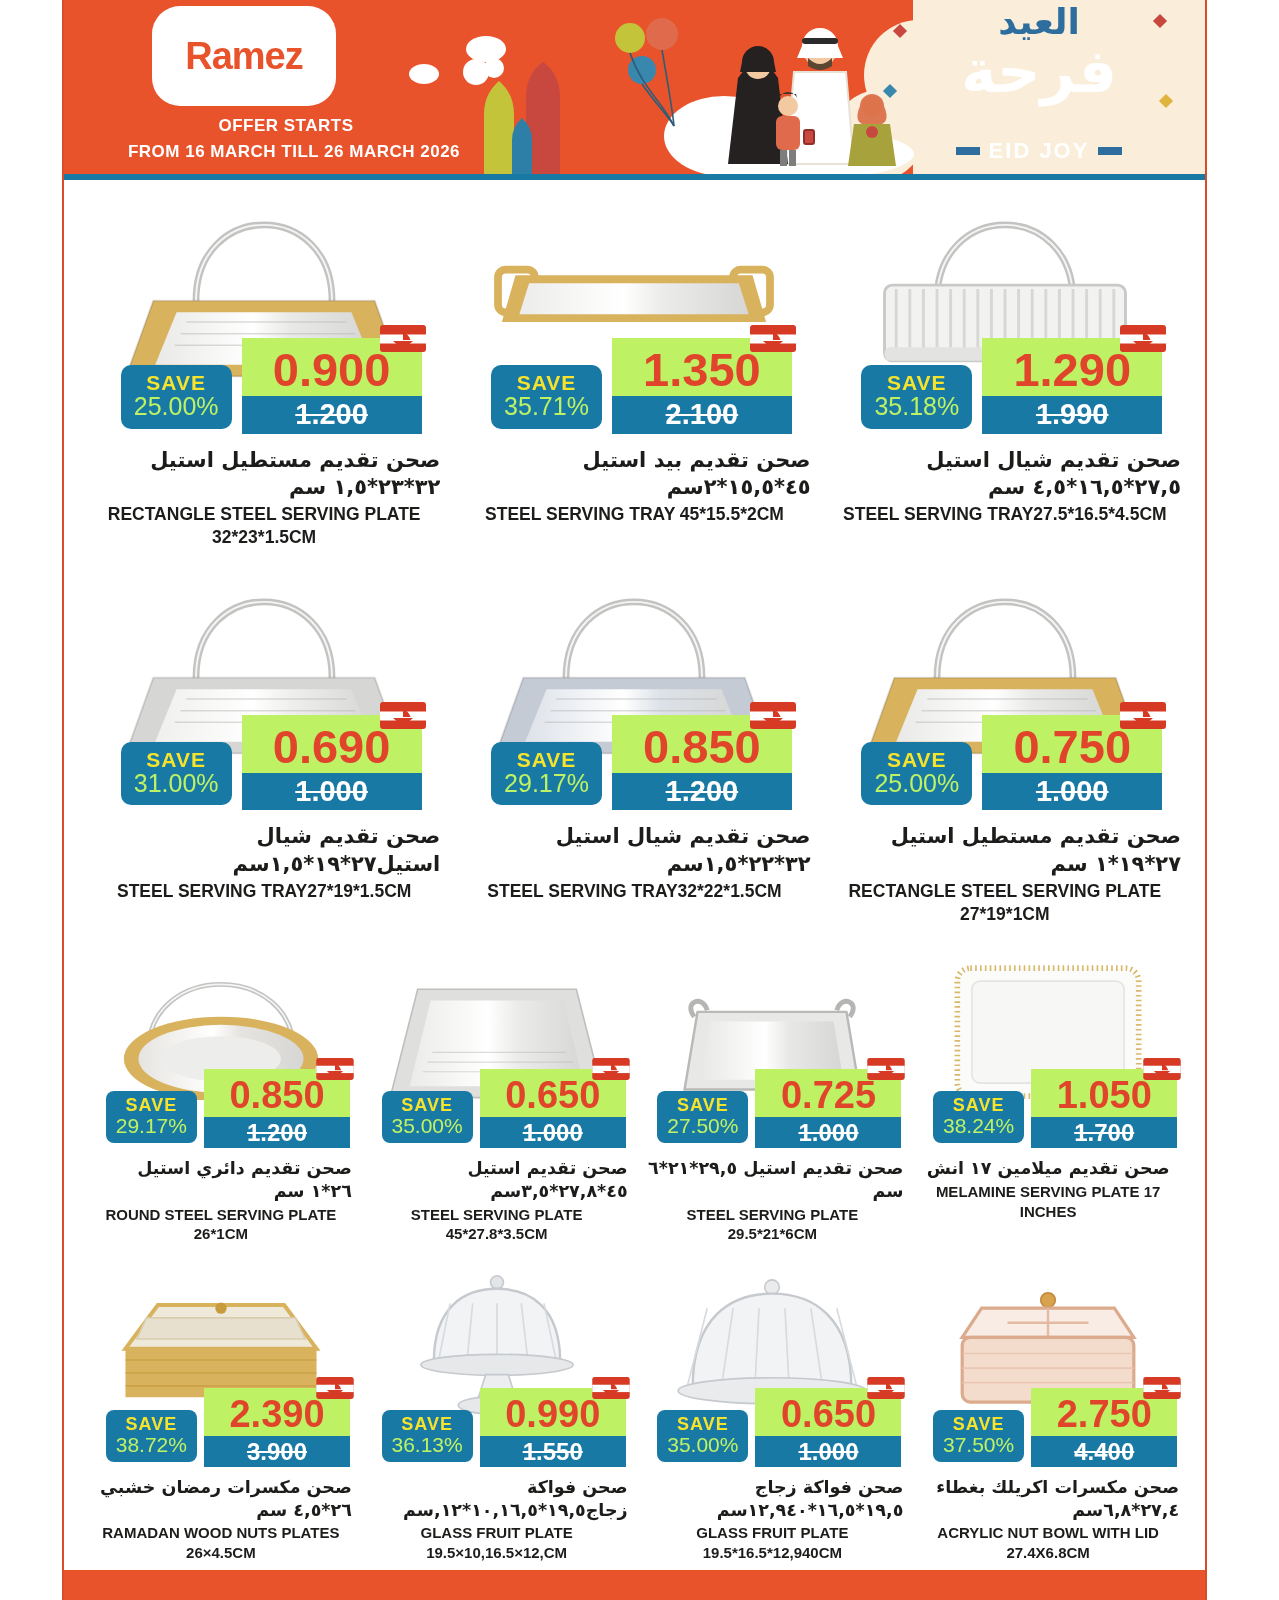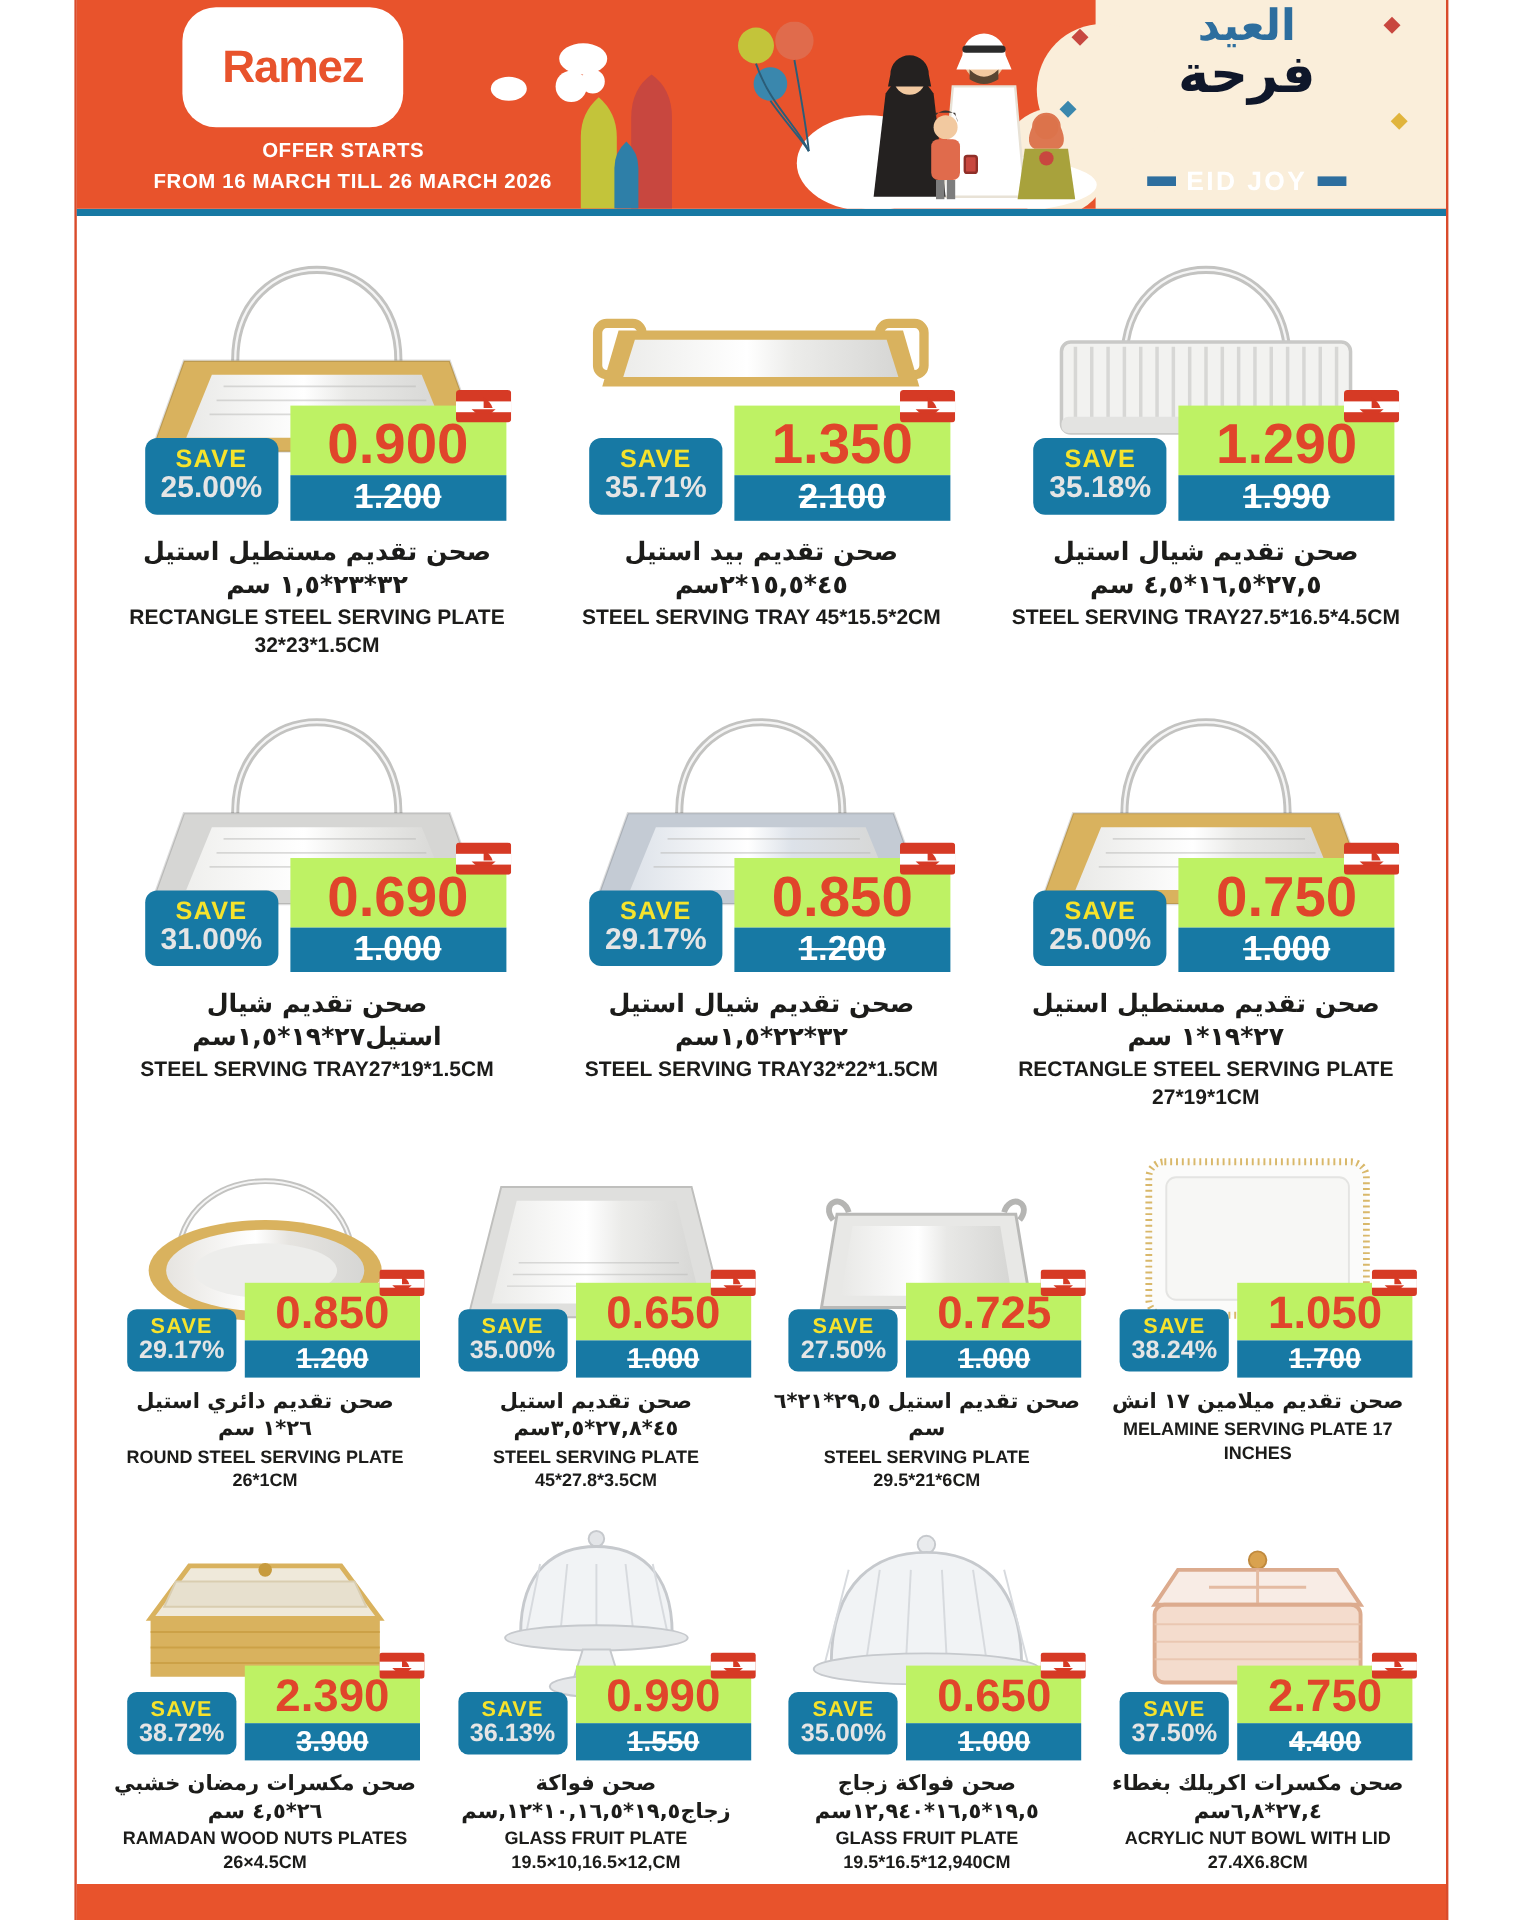--- a/index.html
+++ b/index.html
@@ -13,53 +13,53 @@
   .cloud{position:absolute;background:#ffffff;border-radius:50%;}
   .cream-bump{position:absolute;background:#faeeda;border-radius:50%;}
   .logo-box{position:absolute;left:88px;top:6px;width:184px;height:100px;background:#ffffff;border-radius:28px;
             display:flex;align-items:center;justify-content:center;}
   .logo-text{color:#e8532c;font-size:38px;font-weight:800;letter-spacing:-1px;}
   .offer1{position:absolute;left:62px;top:116px;width:320px;text-align:center;color:#fff;font-weight:bold;font-size:17px;letter-spacing:.5px;}
   .offer2{position:absolute;left:40px;top:142px;width:380px;text-align:center;color:#fff;font-weight:bold;font-size:17px;letter-spacing:.5px;}
   .decor{position:absolute;}
   .eid-ar{position:absolute;right:46px;top:4px;width:240px;text-align:center;font-family:"DejaVu Sans",sans-serif;line-height:1.02;}
   .eid-ar .l1{color:#2d6e9e;font-size:36px;font-weight:800;}
-  .eid-ar .l2{color:#0f172a;font-size:44px;font-weight:800;}
+  .eid-ar .l2{color:#ffffff;font-size:60px;font-weight:800;}
   .eid-en{position:absolute;right:66px;top:138px;width:200px;display:flex;align-items:center;justify-content:center;gap:9px;}
   .eid-en .txt{color:#ffffff;font-weight:800;font-size:22px;letter-spacing:2px;}
   .eid-en .dash{width:24px;height:8px;background:#2d6e9e;}
   .spark{position:absolute;width:10px;height:10px;transform:rotate(45deg);}
   .blue-line{height:6px;background:#1779a4;}
   
   .rows{flex:1;}
   .row{display:grid;padding:6px 24px 8px;}
   .cols-3{grid-template-columns:repeat(3,1fr);column-gap:18px;}
   .cols-4{grid-template-columns:repeat(4,1fr);column-gap:10px;}
   .card{display:flex;flex-direction:column;align-items:center;}
   .p-img{height:204px;width:100%;max-width:340px;display:flex;align-items:flex-end;justify-content:center;}
   .cols-4 .p-img{height:170px;max-width:256px;}
   .p-img svg{width:100%;height:100%;}
   .p-pricing{display:flex;justify-content:center;align-items:flex-end;gap:10px;margin-top:-52px;position:relative;z-index:2;padding-left:14px;}
   .cols-4 .p-pricing{margin-top:-40px;gap:7px;}
   .save{background:#1779a4;border-radius:10px;padding:7px 13px 8px;text-align:center;margin-bottom:5px;}
   .cols-4 .save{padding:5px 10px 6px;border-radius:8px;}
   .save-word{color:#f6e32c;font-size:21px;font-weight:bold;letter-spacing:1px;line-height:1;}
-  .save-pct{color:#e5e5e5;font-size:25px;font-weight:bold;line-height:1.1;}
+  .save-pct{color:#bef264;font-size:25px;font-weight:normal;line-height:1.1;}
   .cols-4 .save-word{font-size:18px;}
   .cols-4 .save-pct{font-size:21px;}
   .pricebox{position:relative;width:180px;text-align:center;}
   .cols-4 .pricebox{width:146px;}
   .price{background:#bef264;color:#e0452b;font-size:47px;font-weight:800;line-height:1.02;padding:8px 4px 2px;}
   .cols-4 .price{font-size:38px;padding:7px 3px 2px;}
   .old{background:#1779a4;color:#ffffff;font-size:29px;font-weight:800;line-height:1.3;text-decoration:line-through;}
   .cols-4 .old{font-size:24px;}
   .flag{position:absolute;top:-13px;right:-4px;width:46px;height:27px;}
   .cols-4 .flag{width:38px;height:22px;top:-11px;}
   .flag svg{width:100%;height:100%;display:block;}
-  .t-ar{font-family:"DejaVu Sans",sans-serif;font-weight:bold;font-size:21px;color:#1c1c1a;text-align:center;margin-top:13px;line-height:1.3;max-width:360px;}
+  .t-ar{font-family:"DejaVu Sans",sans-serif;font-weight:bold;font-size:21px;color:#1c1c1a;text-align:right;margin-top:13px;line-height:1.3;max-width:360px;}
   .cols-4 .t-ar{font-size:17.5px;margin-top:9px;max-width:262px;}
   .t-en{font-weight:bold;font-size:17.5px;color:#1c1c1a;text-align:center;line-height:1.3;max-width:330px;margin:2px auto 0;}
   .cols-4 .t-en{font-size:15px;max-width:240px;}
   
   .foot{height:38px;background:#e8532c;}
 </style>
 </head>
 <body>
 
 <div class="page">

